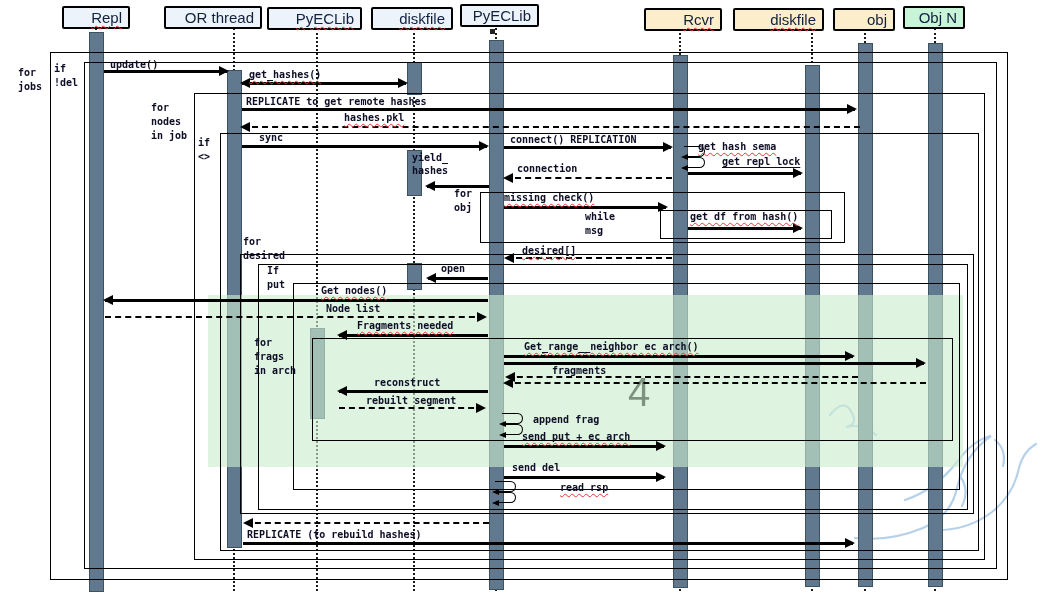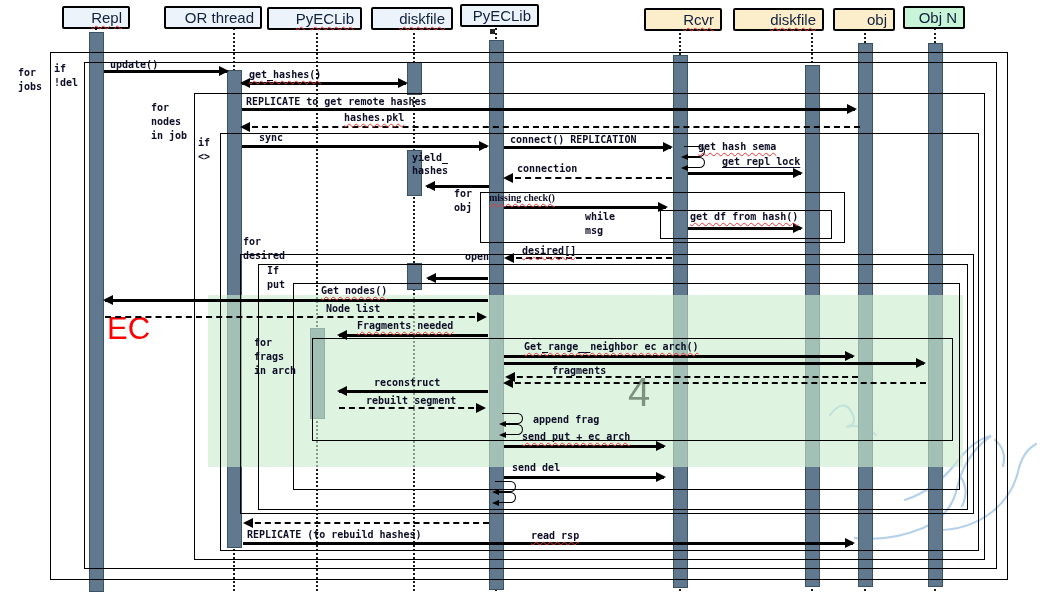--- a/index.html
+++ b/index.html
@@ -28,21 +28,20 @@
   .bignum{position:absolute;font-family:"Liberation Sans",sans-serif;font-size:40px;color:#000;}
   .dot{position:absolute;width:5px;height:5px;background:#222;}
   svg.mark{position:absolute;}
 </style>
 </head>
 <body>
 
 <div id="diagram">
 
   <div class="bigred" style="left:107px;top:312px;">
-    <div>EC</div>
   </div>
   <div class="bignum" style="left:628px;top:370px;">4</div>
   <div class="dot" style="left:490px;top:29px;"></div>
   <svg class="mark" style="left:810px;top:380px;" width="230" height="200" viewBox="0 0 230 200">
     <g fill="none" stroke="#aecde8" stroke-width="2.2" opacity="0.9" stroke-linecap="round">
       <path d="M20 35 q14 -18 22 -2 q6 12 -6 14 q18 -4 30 8"></path>
       <path d="M95 120 q30 -10 52 -38 q16 -22 34 -26 q-26 18 -34 52 q-6 28 -34 40 q-34 14 -68 10"></path>
       <path d="M120 150 q36 2 62 -18 q20 -16 26 -40 q4 -20 18 -28"></path>
       <path d="M150 96 q10 14 2 30"></path>
       <path d="M185 60 q12 10 8 26"></path>
@@ -160,33 +159,33 @@
     </div>
     <div class="mlabel" style="left: 517px; top: 162px; z-index: 6;">connection</div>
     <div class="mline s" style="left: 427px; top: 185px; width: 62px; z-index: 5;">
       <div class="head l"></div>
     </div>
     <div class="mlabel" style="left: 412px; top: 151px; z-index: 6;">yield_
 hashes</div>
     <div class="mline s" style="left: 504px; top: 206px; width: 162px; z-index: 5;">
       <div class="head r"></div>
     </div>
-    <div class="mlabel wavyred" style="left: 489px; top: 191px; z-index: 6; font-family: Liberation Serif, serif;">missing check()</div>
+    <div class="mlabel wavyred" style="left: 504px; top: 191px; z-index: 6;">missing check()</div>
     <div class="mline s" style="left: 688px; top: 227px; width: 113px; z-index: 5;">
       <div class="head r"></div>
     </div>
     <div class="mlabel wavyred" style="left: 690px; top: 210px; z-index: 6;">get df from hash()</div>
     <div class="mline d" style="left: 506px; top: 257px; width: 166px; z-index: 5;">
       <div class="head l"></div>
     </div>
     <div class="mlabel wavyred" style="left: 522px; top: 244px; z-index: 6;">desired[]</div>
     <div class="mline s" style="left: 428px; top: 277px; width: 60px; z-index: 5;">
       <div class="head l"></div>
     </div>
-    <div class="mlabel" style="left: 441px; top: 250px; z-index: 6; margin-left: 24px;">open</div>
+    <div class="mlabel" style="left: 441px; top: 262px; z-index: 6;">open</div>
     <div class="mline s" style="left: 105px; top: 299px; width: 383px; z-index: 5;">
       <div class="head l"></div>
     </div>
     <div class="mlabel wavyred" style="left: 321px; top: 284px; z-index: 6;">Get nodes()</div>
     <div class="mline d" style="left: 105px; top: 316px; width: 380px; z-index: 5;">
       <div class="head r"></div>
     </div>
     <div class="mlabel" style="left: 326px; top: 302px; z-index: 6;">Node list</div>
     <div class="mline s" style="left: 339px; top: 334px; width: 149px; z-index: 5;">
       <div class="head l"></div>
@@ -242,14 +241,14 @@
     <div class="loop" style="left: 502px; top: 424px; z-index: 5;">
       <div class="head"></div>
     </div>
     <div class="mlabel" style="left: 533px; top: 413px; z-index: 6;">append frag</div>
     <div class="loop" style="left: 495px; top: 481px; z-index: 5;">
       <div class="head"></div>
     </div>
     <div class="loop" style="left: 495px; top: 492px; z-index: 5;">
       <div class="head"></div>
     </div>
-    <div class="mlabel wavyred" style="left: 531px; top: 481px; z-index: 6; margin-top: 48px;">read rsp</div>
+    <div class="mlabel wavyred" style="left: 560px; top: 481px; z-index: 6;">read rsp</div>
   </div>
 
 </body></html>

